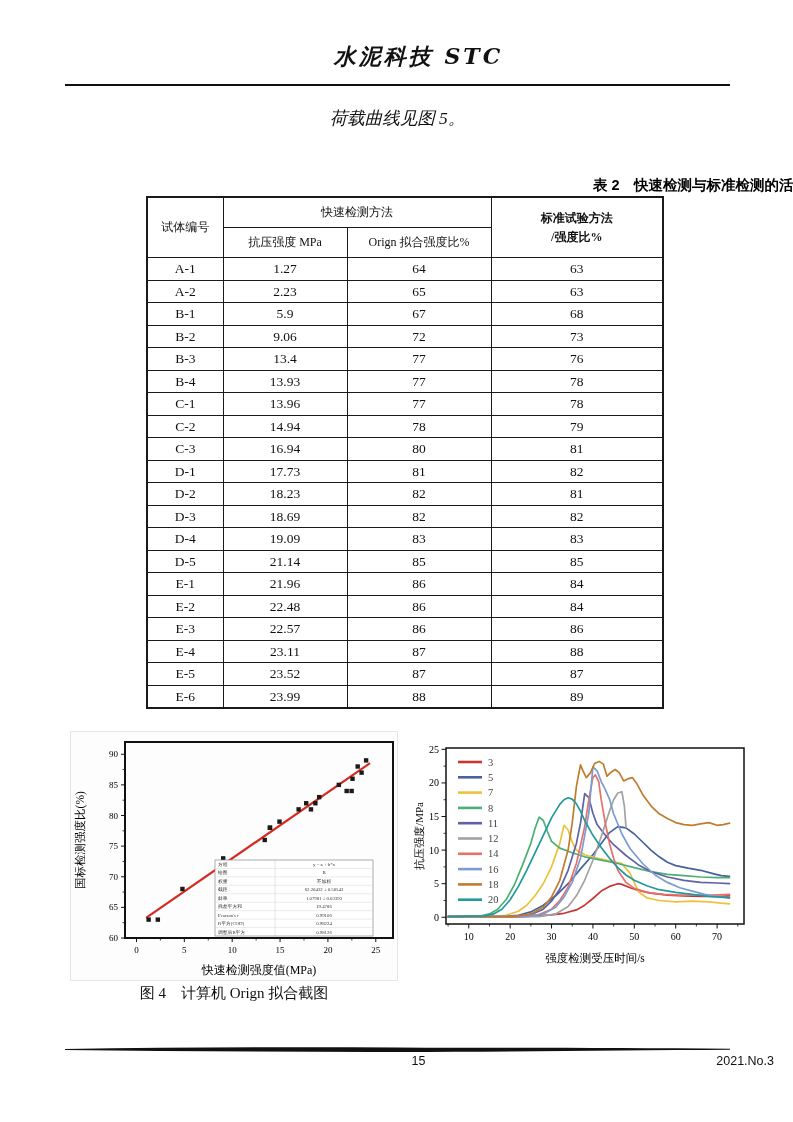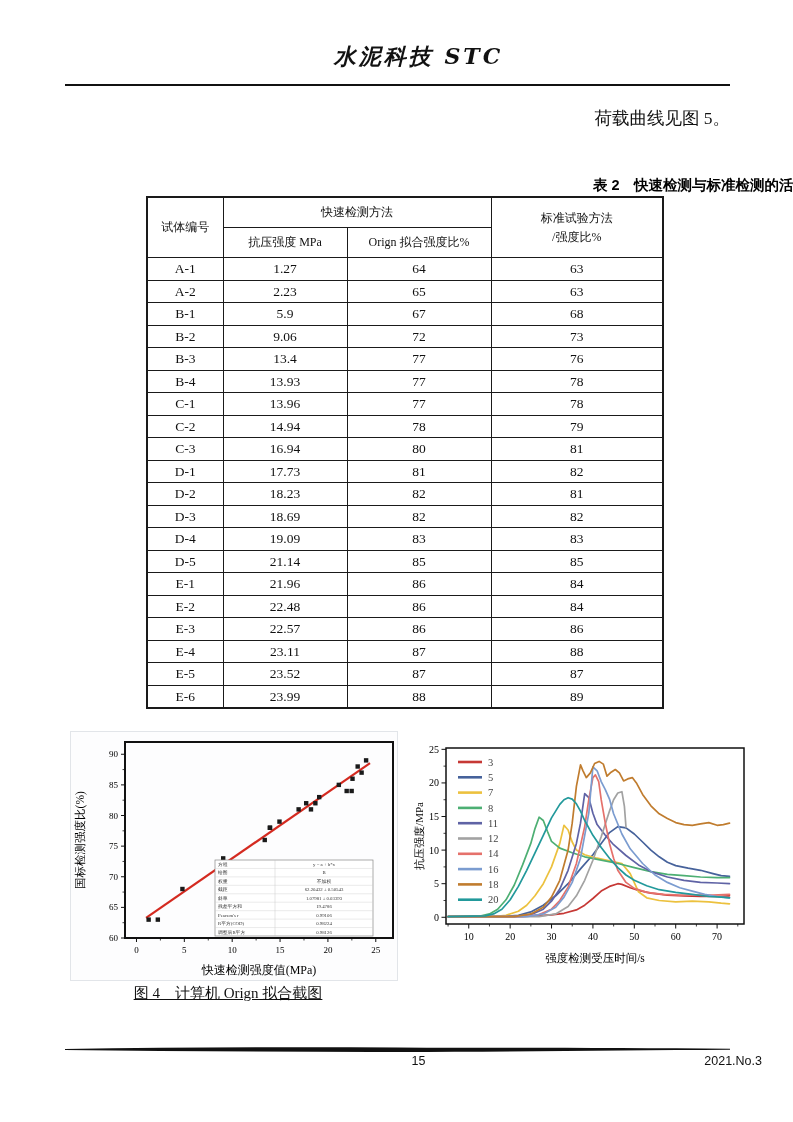--- a/index.html
+++ b/index.html
@@ -8,53 +8,53 @@
     font-family:"Liberation Serif","DejaVu Serif",serif;color:#111;overflow:hidden;padding-left:44px;
   }
   .header-title{
     position:absolute;top:42px;left:0;width:100%;text-align:center;
     font-size:22px;font-weight:bold;font-style:italic;letter-spacing:3px;
     font-family:"DejaVu Serif","Liberation Serif",serif;
   }
   .header-rule{position:absolute;left:65px;width:665px;top:84px;height:2px;background:#111;}
   .para{position:absolute;left:65px;width:665px;top:98px;font-size:17.5px;line-height:40px;}
   .para-l1{text-align:justify;text-align-last:justify;}
-  .para-l2{text-align:right;}
+  .para-l2{text-align:center;font-style:italic;}
   .tbl-caption{
     position:absolute;left:0;top:176px;width:100%;text-align:right;
     font-family:"Liberation Sans","DejaVu Sans",sans-serif;font-weight:bold;font-size:14.5px;color:#000;
   }
   table.activity{
     position:absolute;left:146px;top:196px;width:516px;border-collapse:collapse;
     border:2px solid #1a1a1a;table-layout:fixed;
   }
   table.activity th, table.activity td{
     border:1px solid #1a1a1a;text-align:center;vertical-align:middle;
     font-weight:normal;padding:0;font-size:14px;
   }
   table.activity thead th{height:29px;font-size:12px;}
   table.activity tbody td{height:21.5px;line-height:21.5px;font-size:13.5px;}
-  .std-two-line{line-height:19px;}
+  .std-two-line{line-height:19px;font-weight:bold;}
   .fig4-box{
     position:absolute;left:70px;top:731px;width:328px;height:250px;
     border:1px solid #e2e5e9;background:#fdfdfe;box-sizing:border-box;
   }
   .fig5-box{position:absolute;left:412px;top:734px;width:340px;height:234px;background:#fff;}
   .fig-caption{
     position:absolute;top:984px;font-size:15px;text-align:center;color:#111;
   }
-  .fig4-cap{left:64px;width:328px;text-decoration:underline;}
+  .fig4-cap{left:70px;width:328px;}
   .fig5-cap{left:412px;width:340px;}
   .footer-rule{position:absolute;left:65px;top:1044px;width:665px;height:12px;}
   .footer-page{
     position:absolute;left:0;top:1054px;width:100%;text-align:center;
     font-family:"Liberation Sans","DejaVu Sans",sans-serif;font-size:12.5px;color:#111;
   }
   .footer-issue{
-    position:absolute;right:75px;top:1054px;
+    position:absolute;right:63px;top:1054px;
     font-family:"Liberation Sans","DejaVu Sans",sans-serif;font-size:12.5px;color:#111;
   }
   svg text{font-family:"Liberation Serif","DejaVu Serif",serif;}
 </style>
 </head>
 <body>
 
 <div class="page">
 
   <div class="header-title">水泥科技  STC</div>

